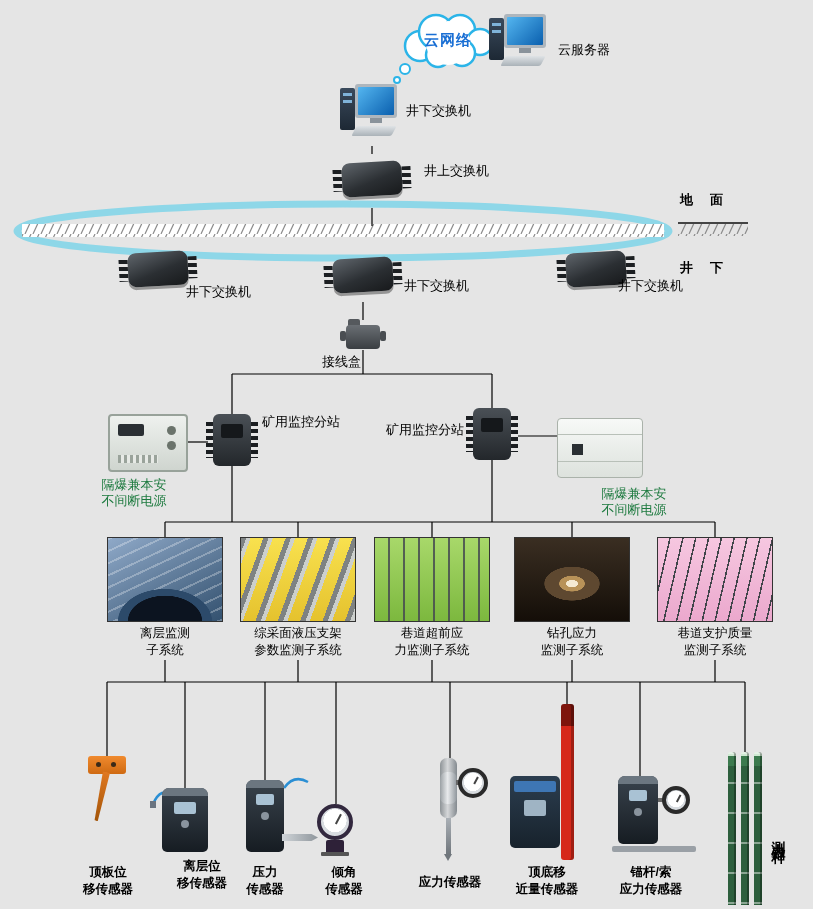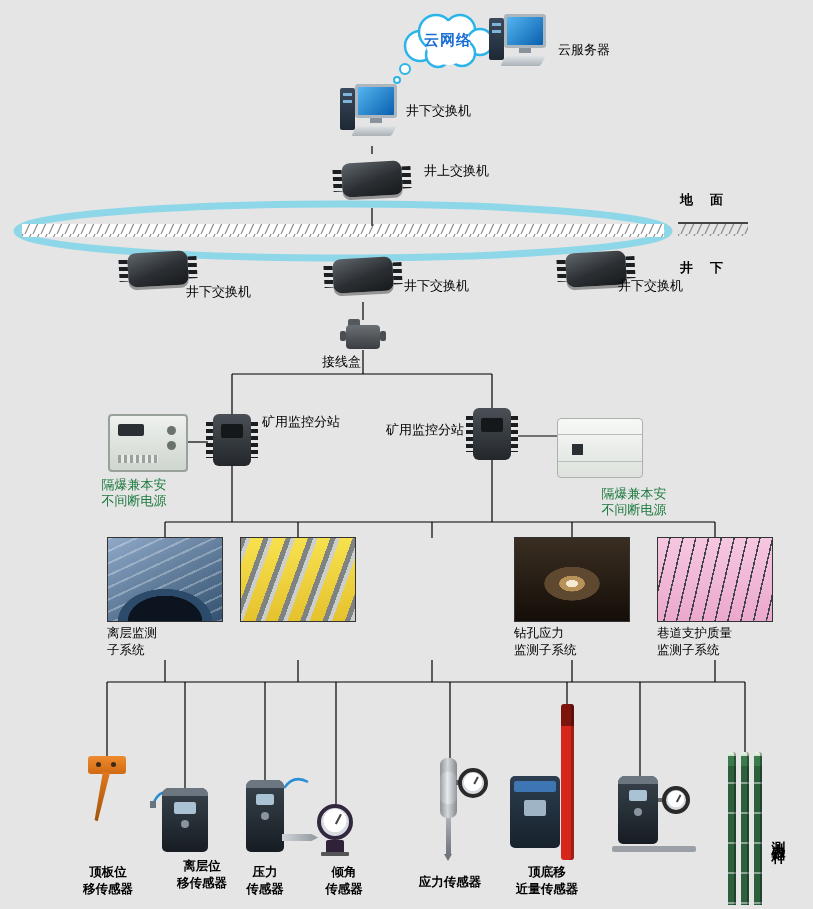--- a/index.html
+++ b/index.html
@@ -53,21 +53,21 @@
   .ups-a::before{content:"";position:absolute;left:8px;top:8px;width:26px;height:12px;background:#2a2f33;border-radius:2px}
   .ups-a::after{content:"";position:absolute;right:10px;top:10px;width:9px;height:9px;border-radius:50%;background:#6a736b;box-shadow:0 15px 0 #6a736b}
   .ups-slot{position:absolute;left:8px;bottom:7px;width:40px;height:8px;background:repeating-linear-gradient(90deg,#9aa39b 0 3px,#e7eae6 3px 6px)}
   .ups-b{width:86px;height:60px;background:linear-gradient(#f7f9f7,#dde2dd);border:1px solid #aab2aa}
   .ups-b::before{content:"";position:absolute;left:14px;top:25px;width:11px;height:11px;background:#2a2f33}
   .ups-b::after{content:"";position:absolute;left:0;top:15px;right:0;height:1px;background:#b8c0b8;box-shadow:0 27px 0 #b8c0b8}
 
   
   .card{position:absolute;width:116px;top:537px}
   .card-img{height:85px;border:1px solid #333}
-  .card-label{margin-top:3px;font-size:12.5px;line-height:17px}
+  .card-label{margin-top:3px;text-align:center;font-size:12.5px;line-height:17px}
   .img-1{background:radial-gradient(ellipse 62% 58% at 50% 100%,#0c1420 0 52%,#2c4a6a 53% 66%,rgba(0,0,0,0) 67%),repeating-linear-gradient(155deg,rgba(255,255,255,.28) 0 2px,rgba(0,0,0,0) 2px 11px),linear-gradient(150deg,#8fa9c8,#33516f)}
   .img-2{background:repeating-linear-gradient(110deg,rgba(120,126,134,.95) 0 5px,rgba(202,207,212,.95) 5px 9px,rgba(0,0,0,0) 9px 21px),linear-gradient(#f8e14e,#e5c22e)}
   .img-3{background:repeating-linear-gradient(90deg,rgba(0,0,0,0) 0 13px,rgba(70,75,80,.85) 13px 15px),linear-gradient(#a8d86a,#7cb83e)}
   .img-4{background:radial-gradient(ellipse 50% 42% at 50% 55%,#f5ead2 0 10%,#b89258 11% 22%,#5e4830 23% 48%,rgba(0,0,0,0) 49%),linear-gradient(#3a2e22,#140e08)}
   .img-5{background:repeating-linear-gradient(103deg,rgba(0,0,0,0) 0 11px,#40454a 11px 12.5px),linear-gradient(#f6c7e0,#eba8cd)}
 
   
   .sensor{position:absolute}
   .slabel{position:absolute;text-align:center;font-weight:bold;font-size:12.5px;line-height:17px;white-space:normal}
   .vlabel{position:absolute;writing-mode:vertical-rl;font-weight:bold;font-size:14px;letter-spacing:3px}
@@ -252,20 +252,31 @@
 
   <div class="card" style="left:107px">
     <div class="card-img img-1"></div>
     <div class="card-label">
       <div>离层监测</div>
       <div>子系统</div>
     </div>
   </div>
   <div class="card" style="left:240px">
     <div class="card-img img-2"></div>
+    <div class="card-label">
+      <div>综采面液压支架</div>
+      <div>参数监测子系统</div>
+    </div>
+  </div>
+  <div class="card" style="left:374px">
+    <div class="card-img img-3"></div>
+    <div class="card-label">
+      <div>巷道超前应</div>
+      <div>力监测子系统</div>
+    </div>
   </div>
   <div class="card" style="left:514px">
     <div class="card-img img-4"></div>
     <div class="card-label">
       <div>钻孔应力</div>
       <div>监测子系统</div>
     </div>
   </div>
   <div class="card" style="left:657px">
     <div class="card-img img-5"></div>
@@ -348,20 +359,24 @@
   <div class="sensor" style="left:612px;top:772px;width:86px;height:82px">
     <div class="s7-base"></div>
     <div class="dark-box" style="left:6px;top:4px;width:40px;height:68px">
       <div class="box-cap"></div>
       <div class="box-screen" style="width:18px;height:11px"></div>
       <div class="box-dot"></div>
     </div>
     <div class="s7-link"></div>
     <div class="gauge" style="left:50px;top:14px;width:28px;height:28px;border-color:#2a2a2a"></div>
   </div>
+  <div class="slabel" style="left:606px;top:864px;width:90px">
+    <div>锚杆/索</div>
+    <div>应力传感器</div>
+  </div>
 
   <div class="sensor" style="left:728px;top:752px;width:36px;height:155px">
     <div class="bolt-bar" style="left:0"></div>
     <div class="bolt-bar" style="left:13px"></div>
     <div class="bolt-bar" style="left:26px"></div>
   </div>
   <div class="vlabel" style="left:770px;top:830px">测力锚杆</div>
 
 </div>
 

